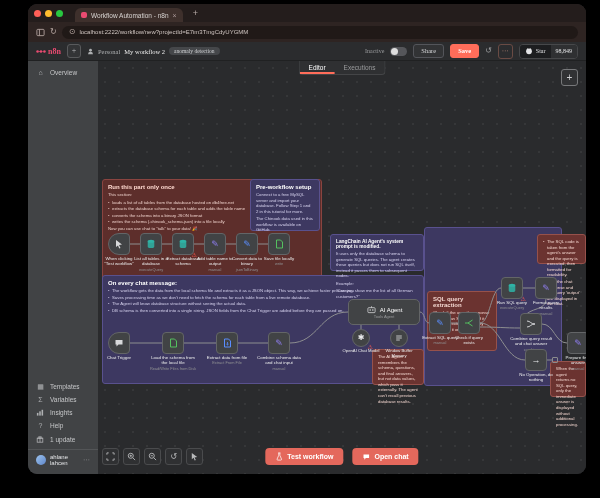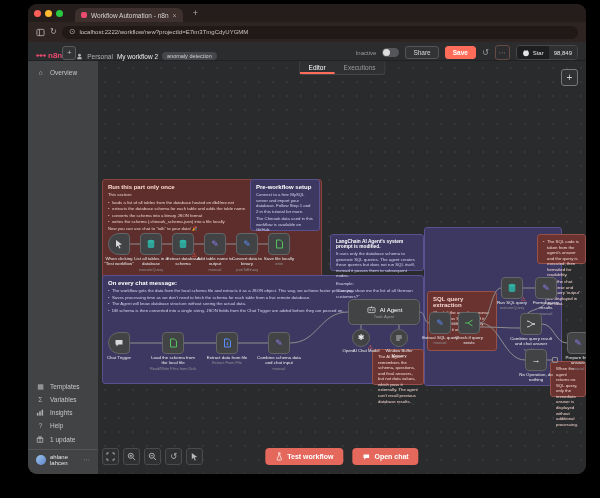--- a/index.html
+++ b/index.html
@@ -16,22 +16,22 @@
   #btab .fav{width:6px;height:6px;border-radius:2px;background:#ea4b71;flex:none;}
   #btab .t{font-size:6.5px;color:#d8d4d2;white-space:nowrap;overflow:hidden;}
   #btab .x{font-size:7px;color:#a99;line-height:1;}
   .newtab{color:#b6aaa6;font-size:9px;margin-left:6px;}
   #urlbar{height:20px;background:#2e2422;display:flex;align-items:center;gap:5px;padding:0 8px;}
   #urlbar .ic{color:#b3a49f;font-size:8px;line-height:1;}
   #urlpill{flex:1;height:13px;background:#201917;border-radius:7px;display:flex;align-items:center;
            gap:4px;padding:0 7px;}
   #urlpill .u{font-size:6px;color:#cfc5c1;white-space:nowrap;}
   
-  #appheader{height:18px;background:#2b2c2e;border-bottom:1px solid #202122;display:flex;align-items:flex-end;
-             padding:0 8px;}
+  #appheader{height:18px;background:#2b2c2e;border-bottom:1px solid #202122;display:flex;align-items:center;
+             padding:0 8px;gap:6px;font-family:Liberation Serif, serif;}
   .brand{color:#ea4b71;font-weight:bold;font-size:8px;display:flex;align-items:center;gap:2px;}
   .sqbtn{width:12px;height:12px;border:1px solid #595a5c;border-radius:3px;color:#b9babc;font-size:8px;
          display:flex;align-items:center;justify-content:center;line-height:1;background:#333436;}
   .crumb{display:flex;align-items:center;gap:4px;}
   .crumb .p{font-size:6.5px;color:#aeb0b2;}
   .crumb .w{font-size:6.5px;color:#ececec;}
   .tagpill{background:#45474a;color:#cfd1d3;font-size:5.5px;padding:1px 5px;border-radius:6px;}
   #hdr-right{margin-left:auto;display:flex;align-items:center;gap:6px;}
   .inactive{font-size:6px;color:#9a9b9d;}
   .toggle{width:17px;height:9px;background:#55565a;border-radius:5px;position:relative;}

